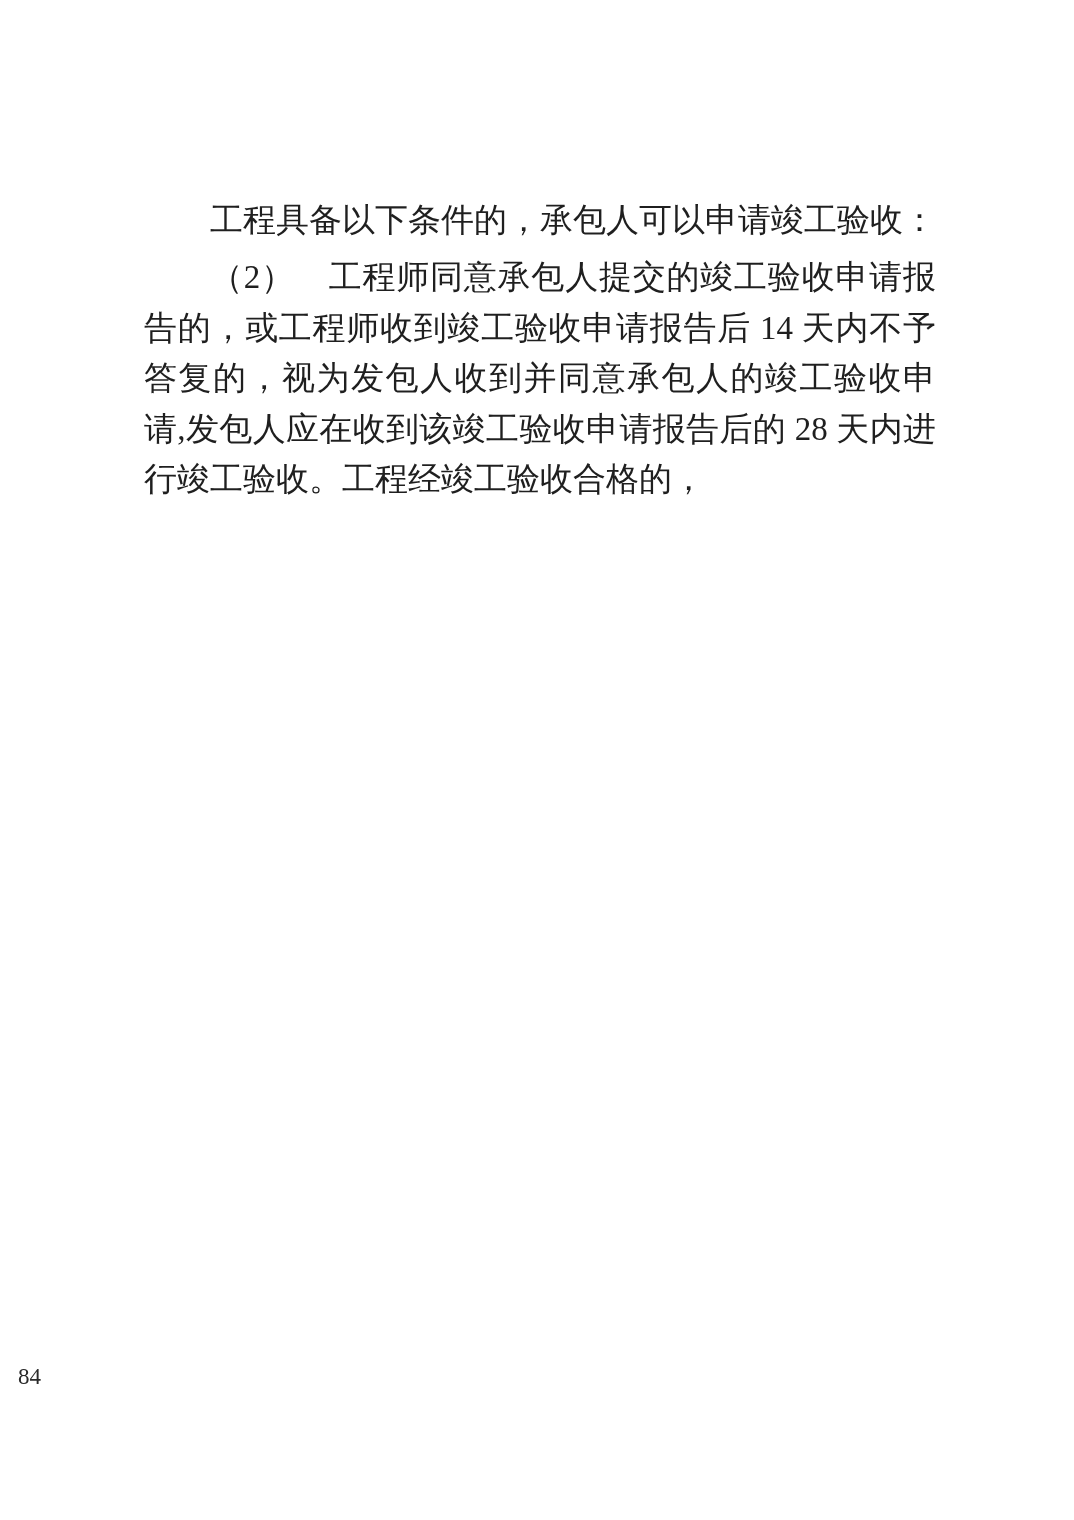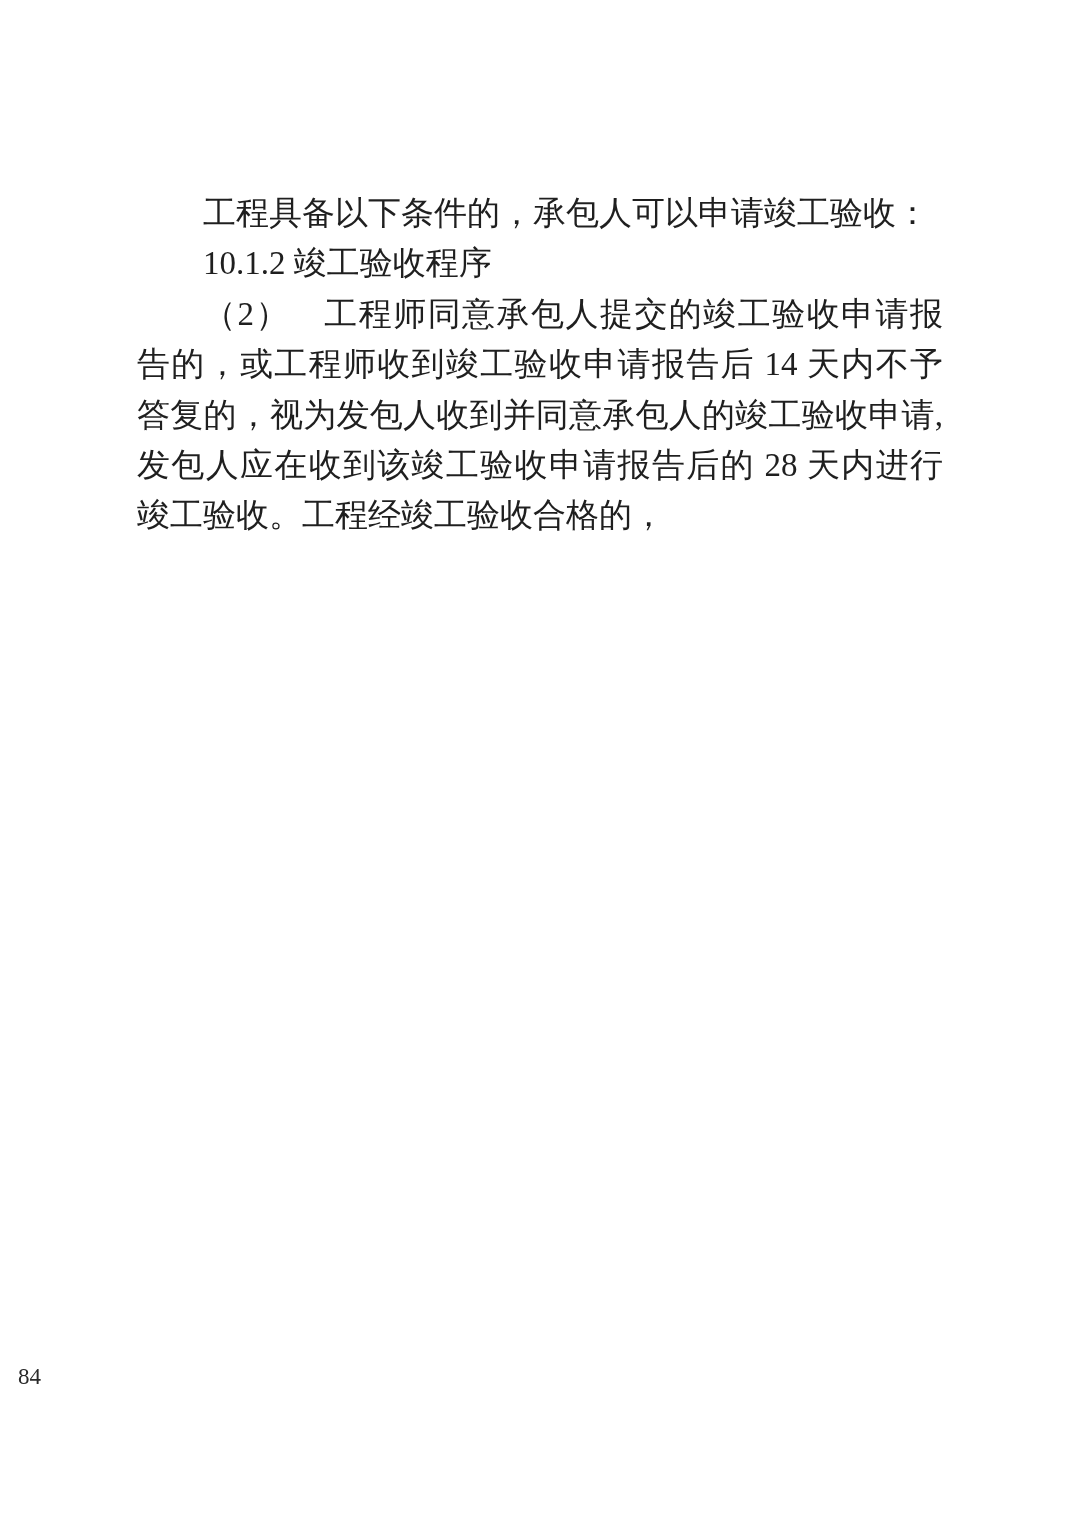--- a/index.html
+++ b/index.html
@@ -24,21 +24,21 @@
     left: 137px;
     top: 188px;
     width: 806px;
     font-size: 33px;
     line-height: 50.4px;
     color: #1f1f1f;
     text-align: justify;
     text-justify: inter-character;
   }
   .body-text p {
-    margin: 0;
+    margin: 7px;
     padding: 0;
     text-indent: 2em;
     word-break: break-all;
   }
   .footer {
     position: absolute;
     left: 0;
     top: 1362px;
     width: 1074px;
     text-align: left;
@@ -48,19 +48,18 @@
     padding-left: 18px;
   }
 </style>
 </head>
 <body>
 
 <div class="page">
 
   <div class="body-text">
     <p>工程具备以下条件的，承包人可以申请竣工验收：</p>
-    <p>10.1.2 竣工验收程序</p>
     <p>（2）　工程师同意承包人提交的竣工验收申请报告的，或工程师收到竣工验收申请报告后 14 天内不予答复的，视为发包人收到并同意承包人的竣工验收申请,发包人应在收到该竣工验收申请报告后的 28 天内进行竣工验收。工程经竣工验收合格的，</p>
   </div>
 
   <div class="footer">84</div>
 
 </div>
 
 </body></html>

